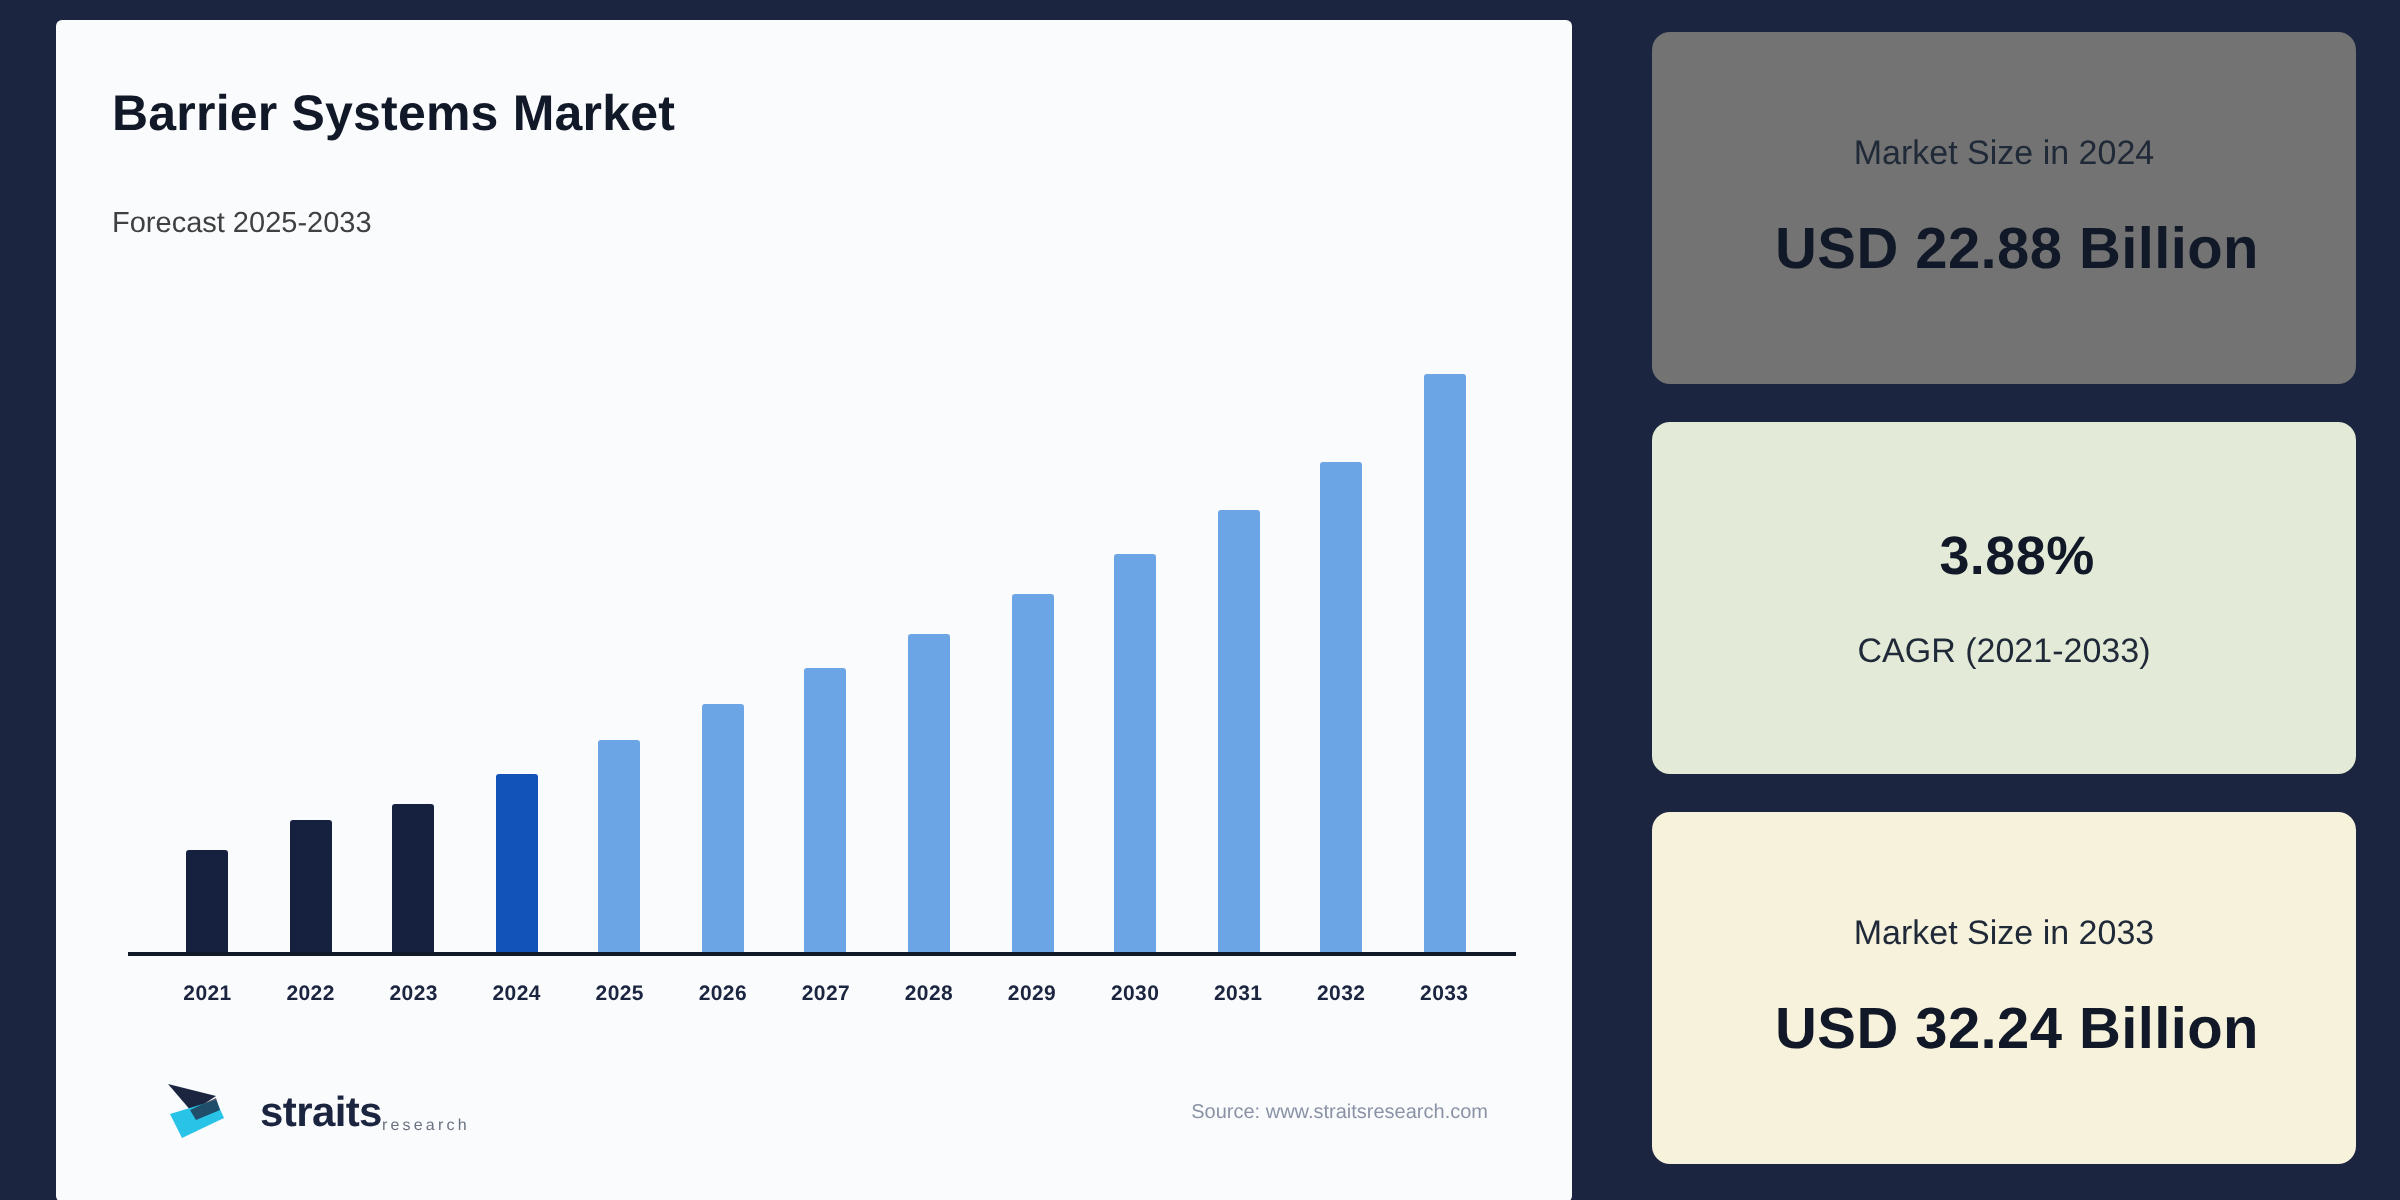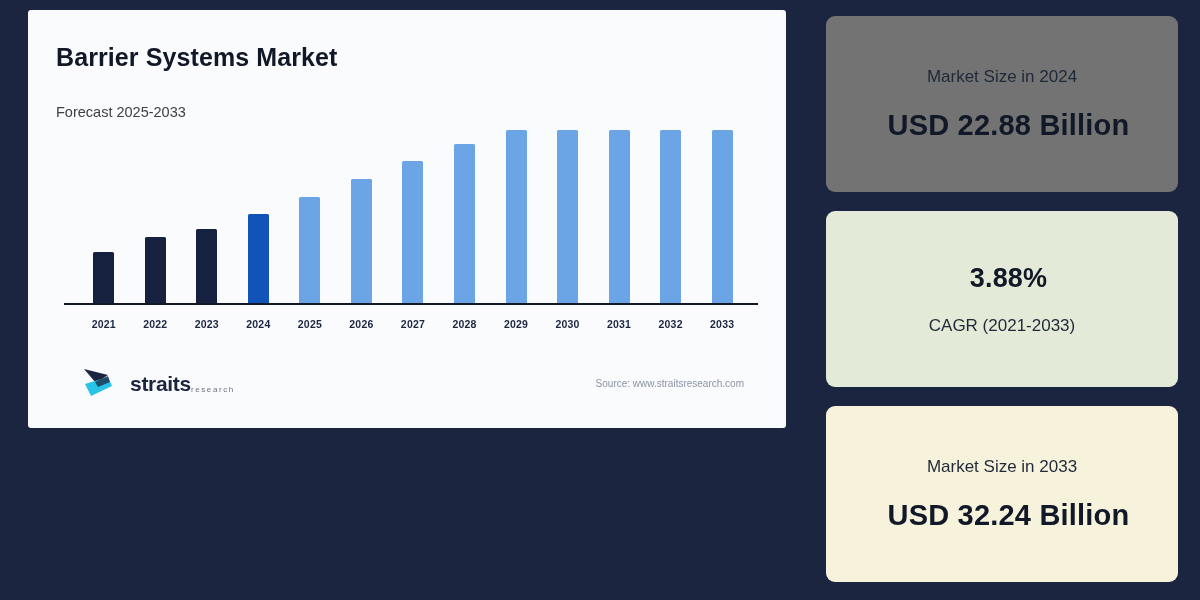--- a/index.html
+++ b/index.html
@@ -24,21 +24,21 @@
     flex-direction: row;
     align-items: stretch;
     padding: 10px 22px 12px 28px;
     gap: 40px;
   }
 
   
   .chart-panel {
     position: relative;
     width: 758px;
-    height: 418px;
+    height: 591px;
     background: #fafbfd;
     border-radius: 3px;
     box-sizing: border-box;
     padding: 26px 28px 14px 28px;
     display: flex;
     flex-direction: column;
   }
   .chart-title {
     font-size: 25px;
     font-weight: bold;

